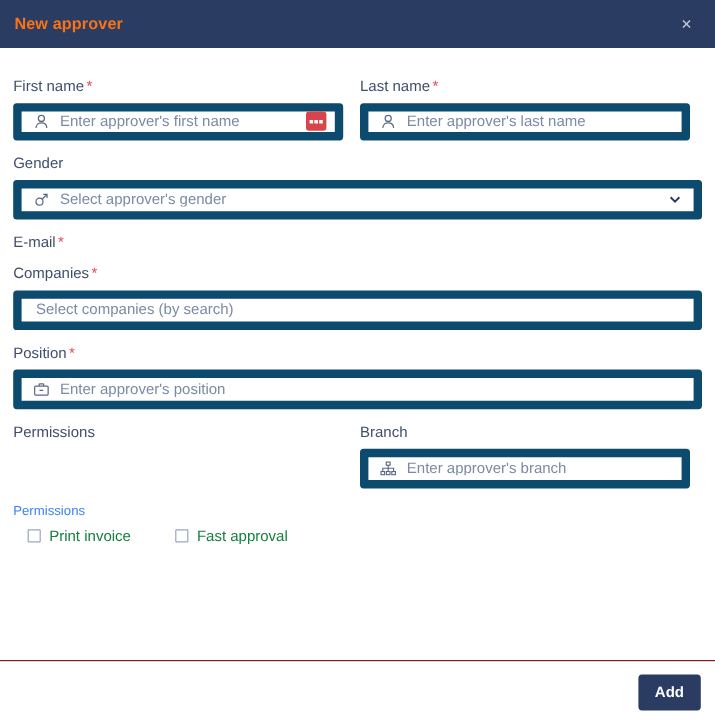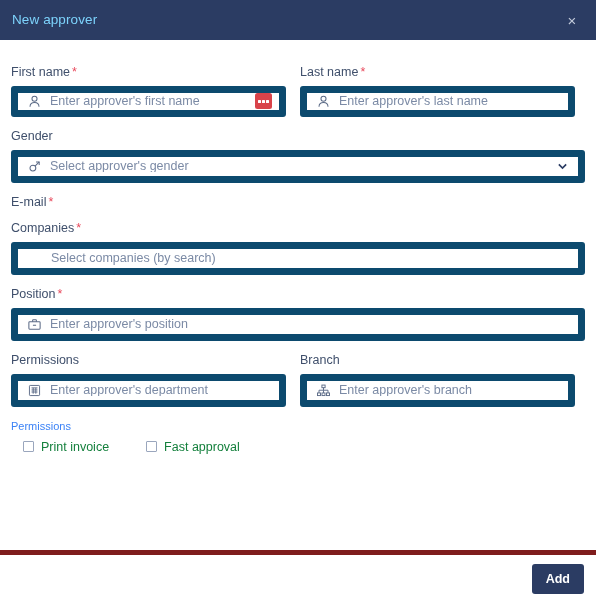--- a/index.html
+++ b/index.html
@@ -29,23 +29,23 @@
   .modal-header {
     height: 40px;
     background: #2b3c63;
     display: flex;
     align-items: center;
     justify-content: space-between;
     padding: 0 14px 0 12px;
     flex: 0 0 40px;
   }
   .modal-title {
-    color: #7dd3fc;
+    color: #f97316;
     font-size: 13.5px;
-    font-weight: normal;
+    font-weight: bold;
     letter-spacing: 0.1px;
     line-height: 1;
     text-align: right;
   }
   .close-btn {
     width: 20px;
     height: 20px;
     display: flex;
     align-items: center;
     justify-content: center;
@@ -114,21 +114,21 @@
   .field-icon svg { display: block; }
 
   .placeholder {
     font-size: 12.5px;
     color: #7b8aa5;
     line-height: 1;
     white-space: nowrap;
     overflow: hidden;
     flex: 1 1 auto;
   }
-  .placeholder.noicon { padding-left: 4px; margin-left: 21px; }
+  .placeholder.noicon { padding-left: 4px; }
 
   
   .dots-badge {
     position: absolute;
     right: 7px;
     top: 50%;
     transform: translateY(-50%);
     width: 17px;
     height: 16px;
     background: #d9434a;
@@ -186,21 +186,21 @@
   }
   .check-text {
     font-size: 12.5px;
     color: #15803d;
     line-height: 1;
   }
 
   
   .modal-footer {
     flex: 0 0 52px;
-    border-top: 5px solid #7f1d1d;
+    border-top: 1px solid #7f1d1d;
     display: flex;
     align-items: center;
     justify-content: flex-end;
     padding: 0 12px;
   }
   .add-btn {
     background: #2b3c63;
     color: #ffffff;
     border: 0;
     border-radius: 3px;
@@ -314,30 +314,20 @@
         <span class="placeholder">Enter approver's position</span>
       </div>
     </div>
 
     <div class="row">
 
       <div class="field half">
         <label class="field-label">
           <span>Permissions</span><span class="req"></span>
         </label>
-        <div class="input-wrap tall">
-          <span class="field-icon">
-            <svg width="15" height="15" viewBox="0 0 16 16" fill="none" stroke="#5b6a86" stroke-width="1">
-              <rect x="2.6" y="2.6" width="10.8" height="10.8" rx="0.8"></rect>
-              <path d="M4.8 5.2 H11.2 M4.8 7.4 H11.2 M4.8 9.6 H11.2"></path>
-              <path d="M6.6 5.2 V11.4 M9.4 5.2 V11.4"></path>
-            </svg>
-          </span>
-          <span class="placeholder">Enter approver's department</span>
-        </div>
       </div>
 
       <div class="field half">
         <label class="field-label">
           <span>Branch</span><span class="req"></span>
         </label>
         <div class="input-wrap tall">
           <span class="field-icon">
             <svg width="15" height="15" viewBox="0 0 16 16" fill="none" stroke="#5b6a86" stroke-width="1">
               <rect x="6.3" y="2.2" width="3.4" height="2.8"></rect>

